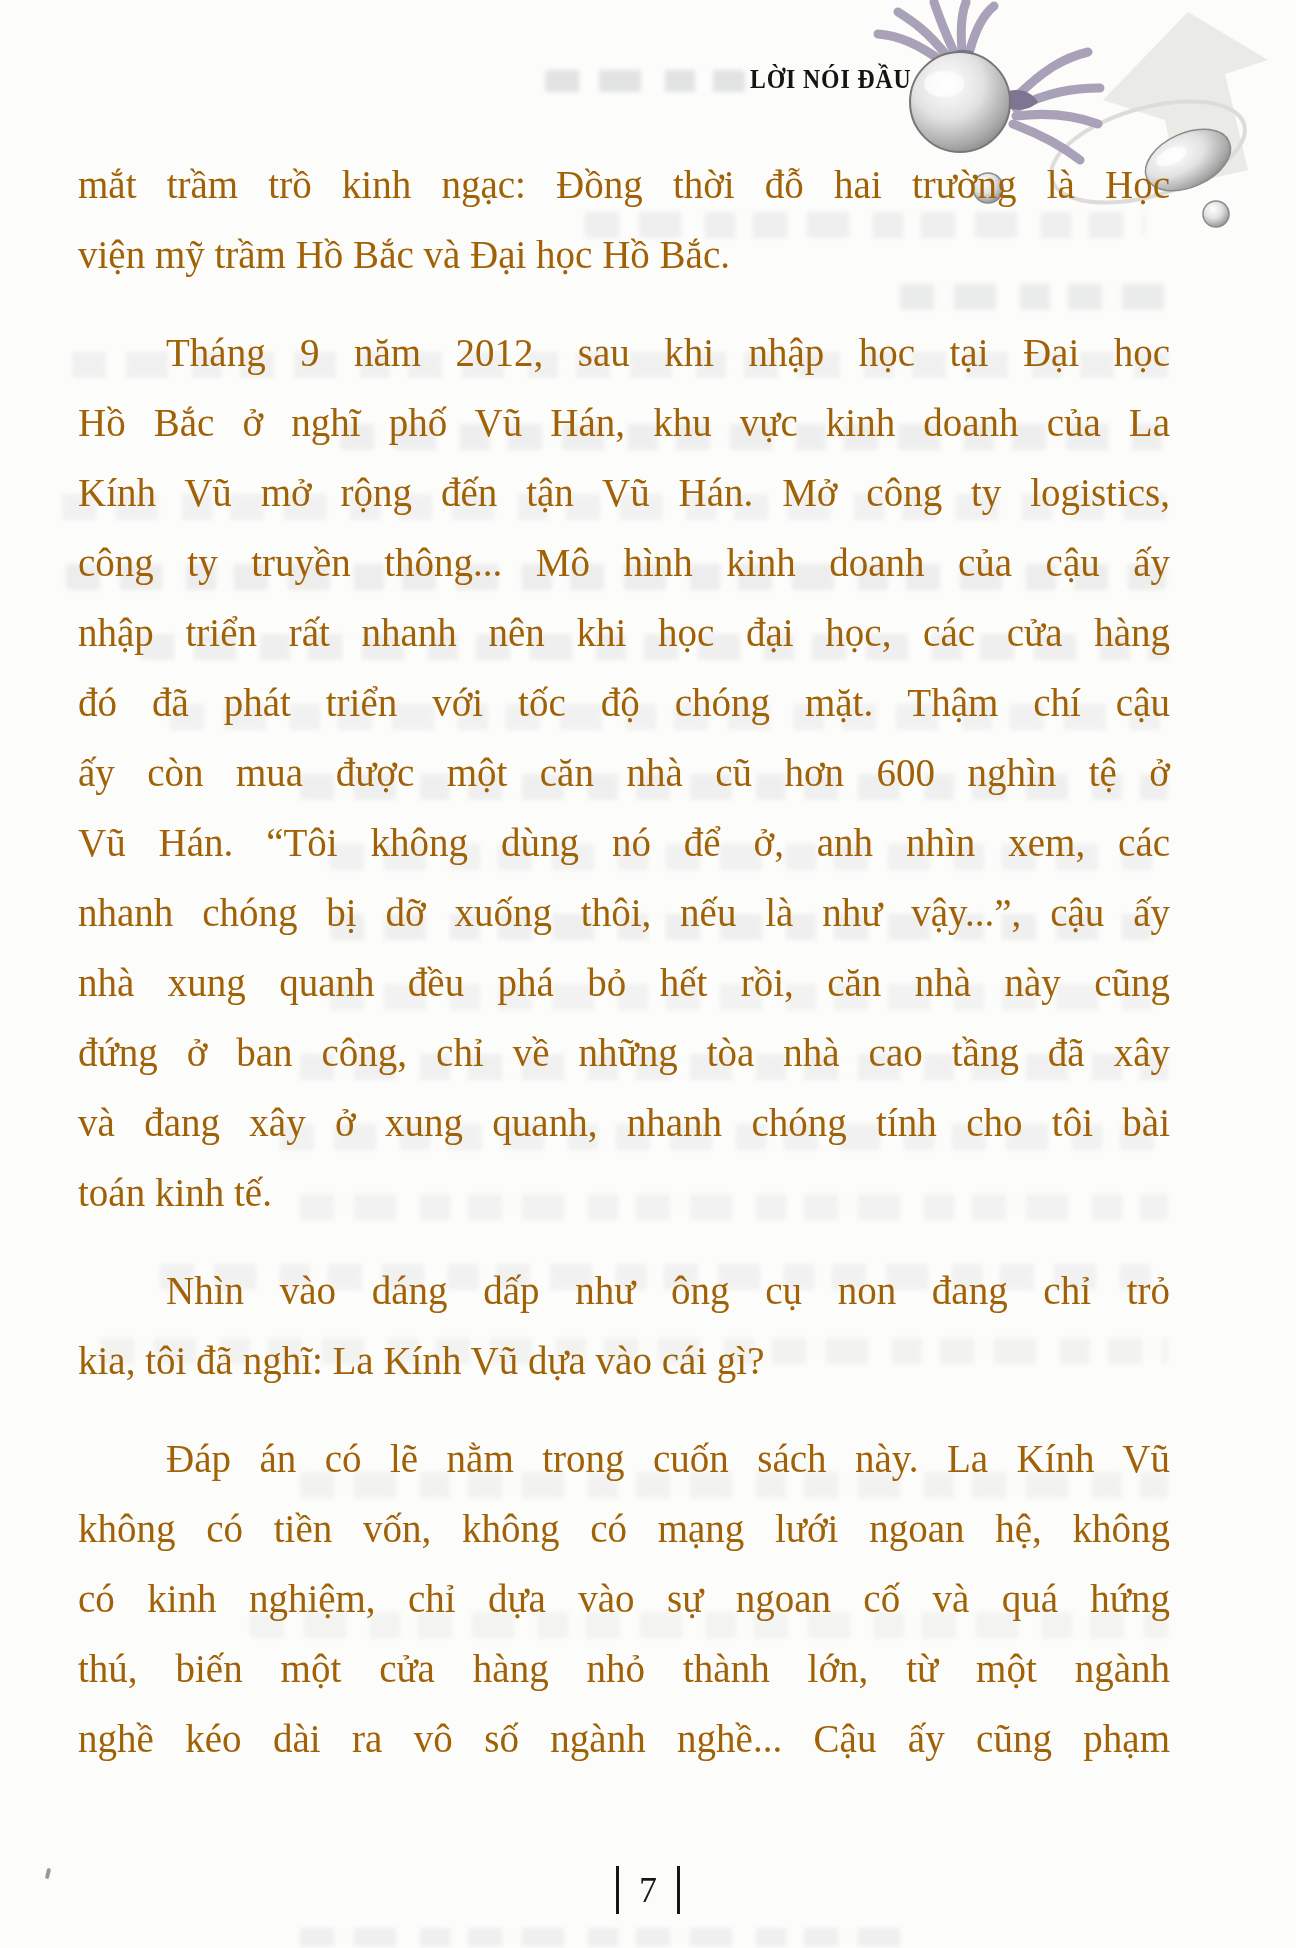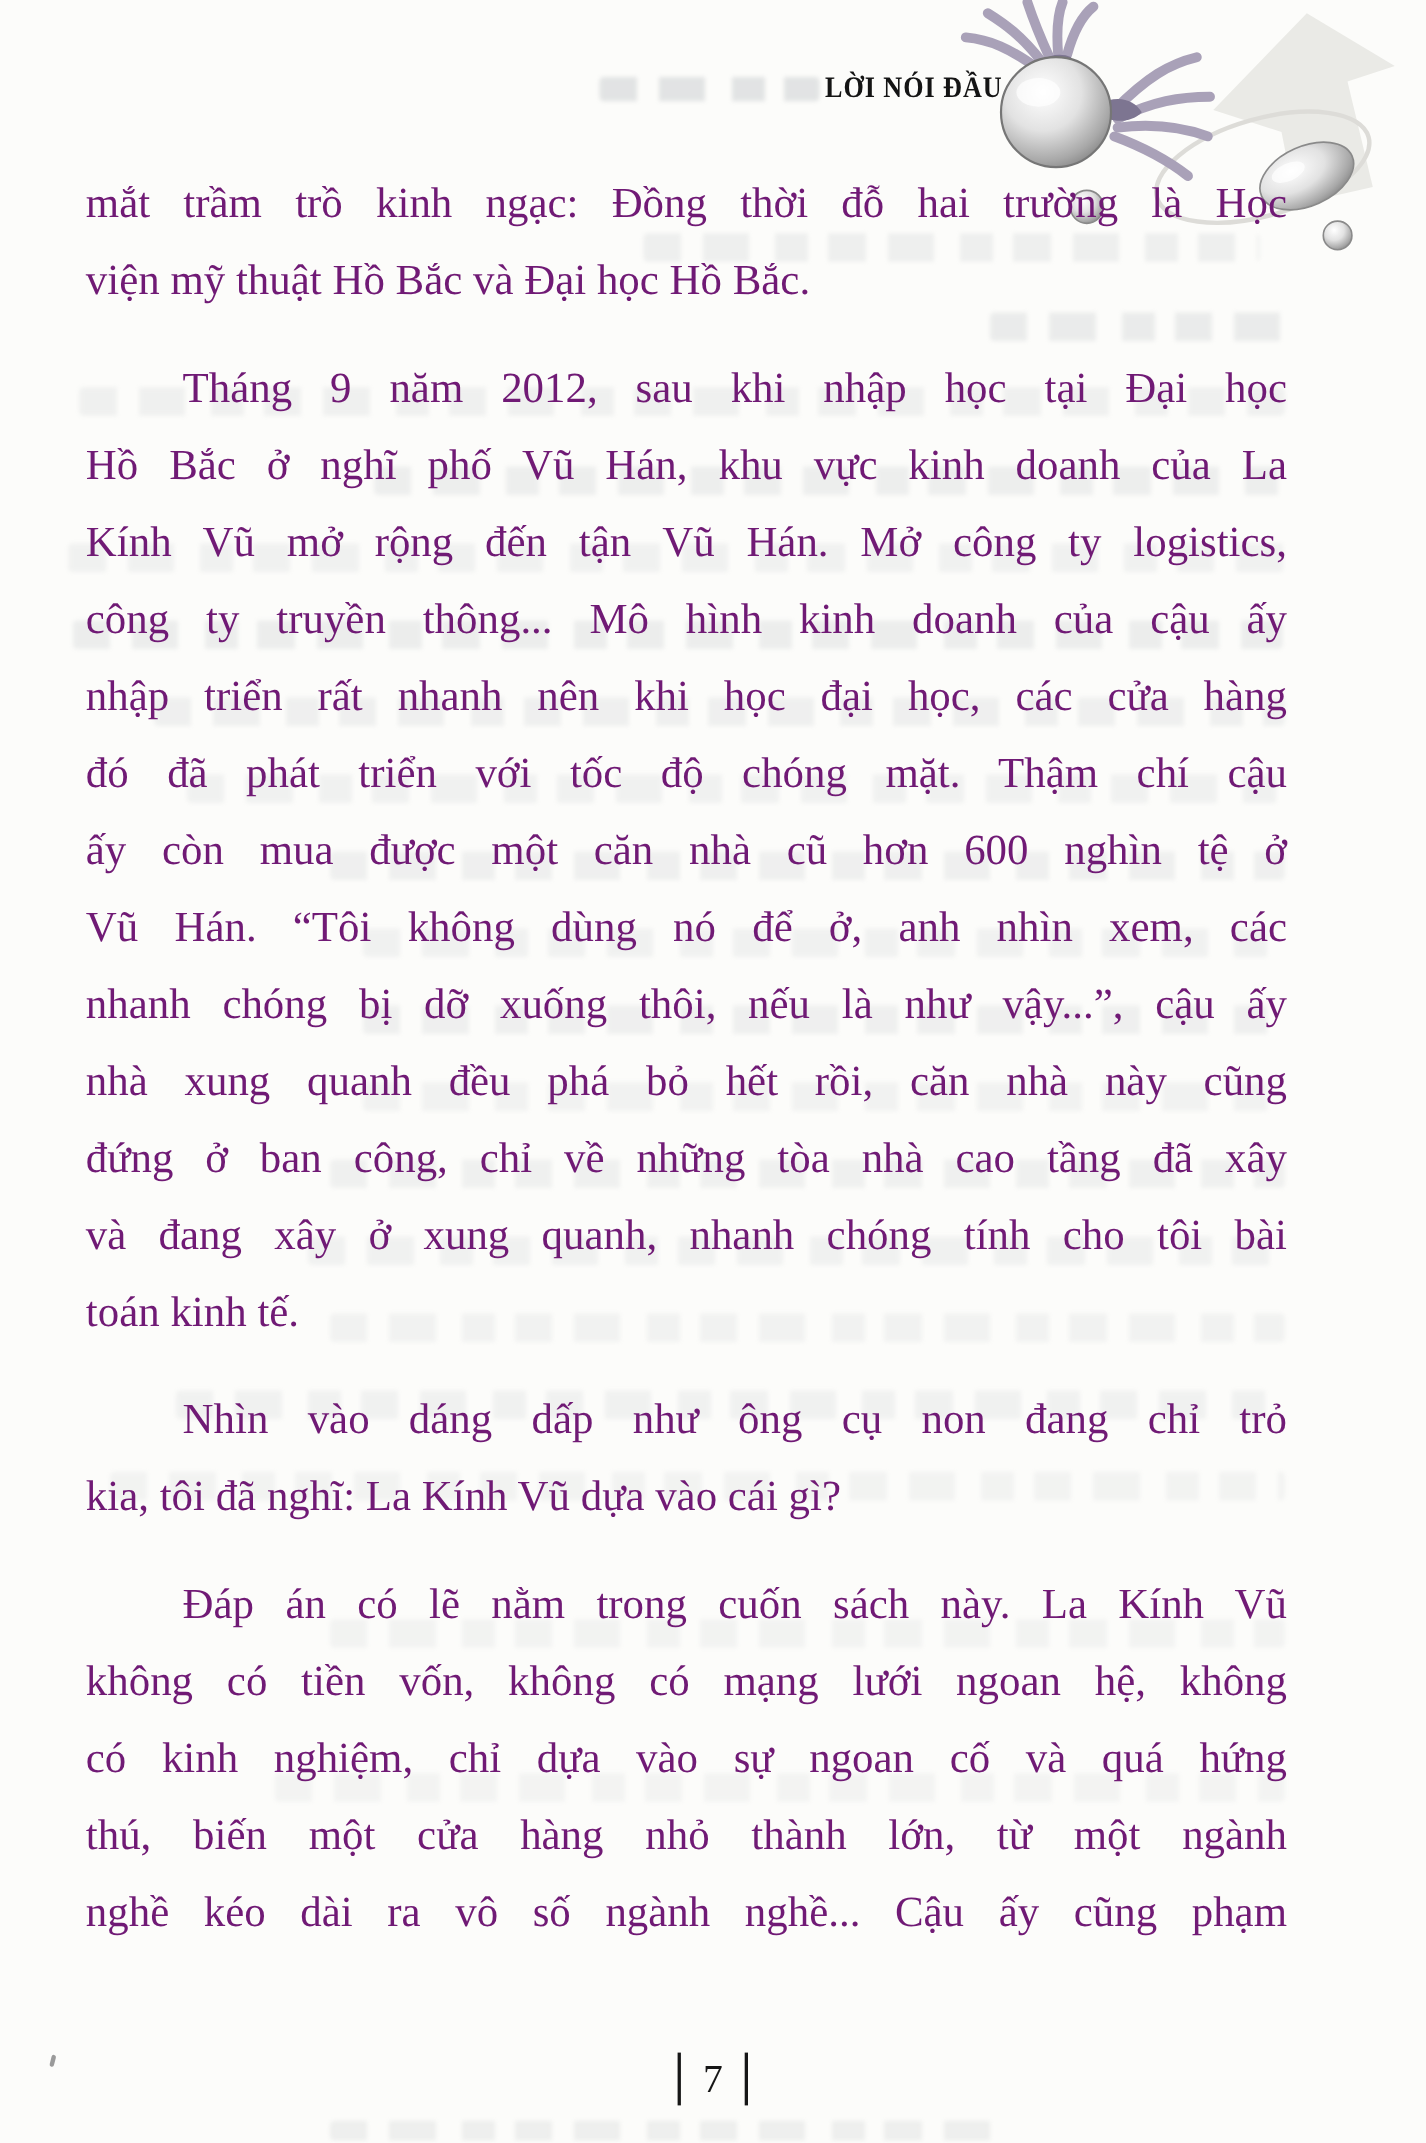--- a/index.html
+++ b/index.html
@@ -28,21 +28,21 @@
     font-weight:bold; font-size:27px; letter-spacing:1px;
     color:#141414;
     transform:scaleX(0.88); transform-origin:left center;
     white-space:nowrap;
   }
 
   .logo { position:absolute; left:848px; top:0; width:420px; height:230px; }
 
   .content {
     position:absolute; left:78px; top:150px; width:1092px;
-    color:#701a75; font-size:39px; line-height:70px;
+    color:#a16207; font-size:39px; line-height:70px;
   }
   .para { margin:0; }
   .para + .para { margin-top:28px; }
   .line { text-align:justify; text-align-last:justify; }
   .line.indent { text-indent:88px; }
   .line.no-stretch { text-align-last:left; }
 
   .page-footer {
     position:absolute; left:0; right:0; top:1866px;
     display:flex; justify-content:center; align-items:center; gap:20px;
@@ -122,21 +122,21 @@
       <ellipse cx="326" cy="150" rx="16" ry="8" fill="#ffffff" opacity="0.7"></ellipse>
     </g>
     <circle cx="368" cy="214" r="13" fill="url(#ballGrad)" stroke="#8a8a8a" stroke-width="1.5"></circle>
   </svg>
 
   <div class="chapter-header">LỜI NÓI ĐẦU</div>
 
   <main class="content">
     <div class="para">
         <div class="line">mắt trầm trồ kinh ngạc: Đồng thời đỗ hai trường là Học</div>
-        <div class="line no-stretch">viện mỹ thuật Hồ Bắc và Đại học Hồ Bắc.</div>
+        <div class="line no-stretch">viện mỹ trầm Hồ Bắc và Đại học Hồ Bắc.</div>
       </div>
     <div class="para">
         <div class="line indent">Tháng 9 năm 2012, sau khi nhập học tại Đại học</div>
         <div class="line">Hồ Bắc ở nghĩ phố Vũ Hán, khu vực kinh doanh của La</div>
         <div class="line">Kính Vũ mở rộng đến tận Vũ Hán. Mở công ty logistics,</div>
         <div class="line">công ty truyền thông... Mô hình kinh doanh của cậu ấy</div>
         <div class="line">nhập triển rất nhanh nên khi học đại học, các cửa hàng</div>
         <div class="line">đó đã phát triển với tốc độ chóng mặt. Thậm chí cậu</div>
         <div class="line">ấy còn mua được một căn nhà cũ hơn 600 nghìn tệ ở</div>
         <div class="line">Vũ Hán. “Tôi không dùng nó để ở, anh nhìn xem, các</div>

